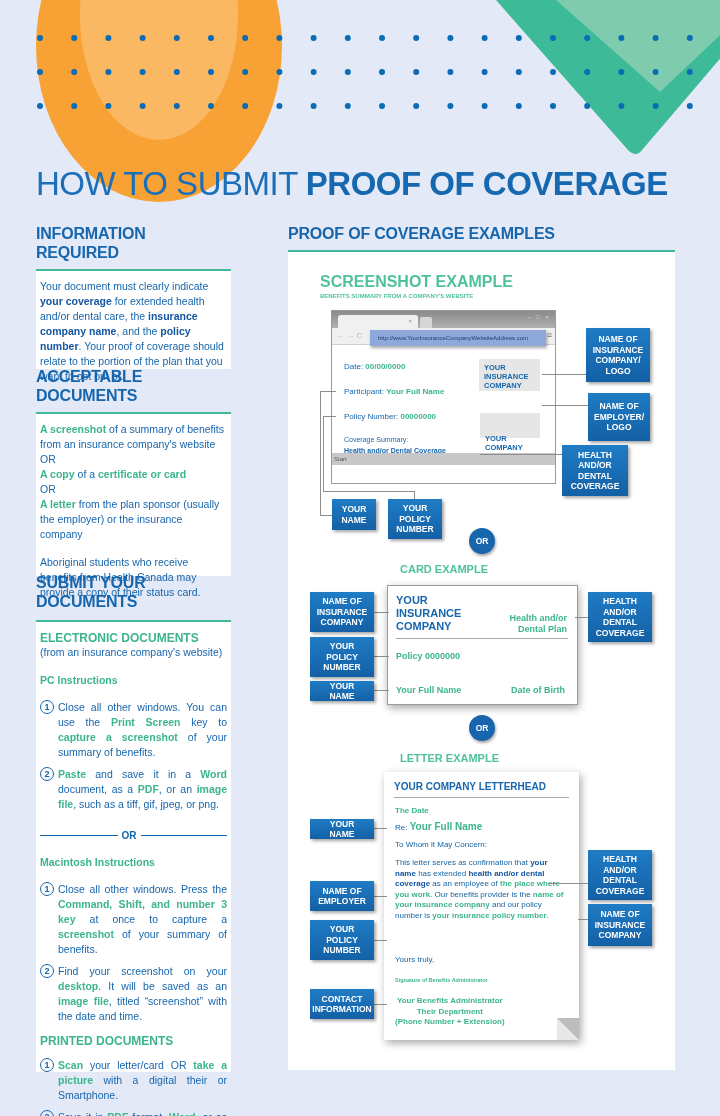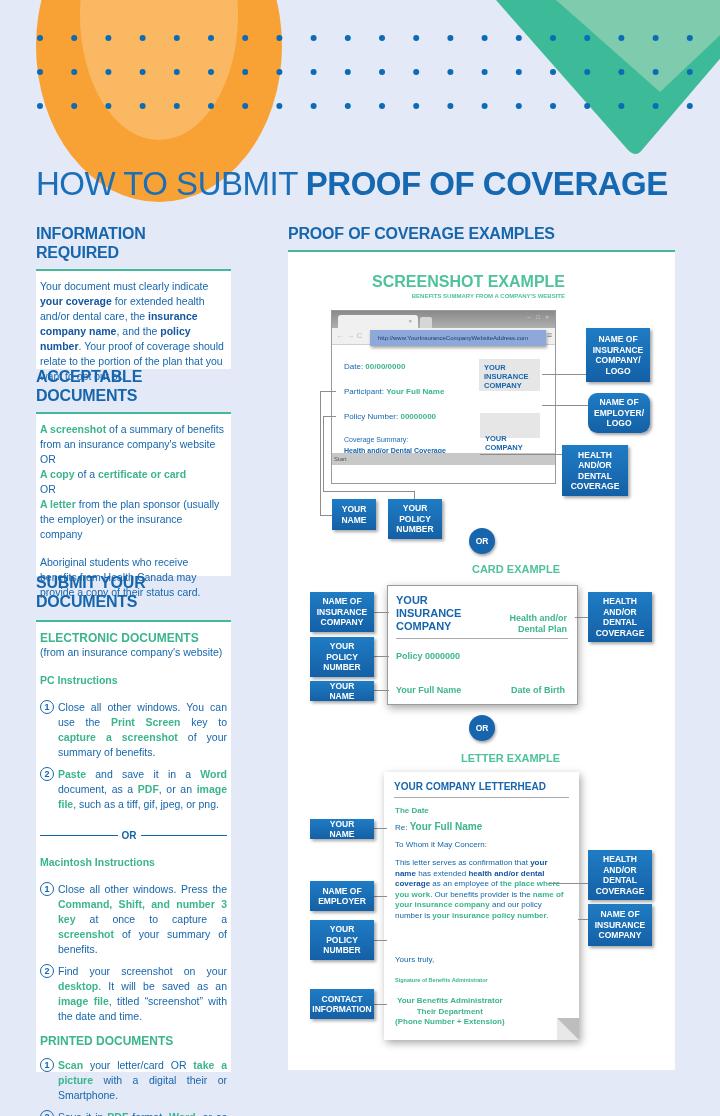--- a/index.html
+++ b/index.html
@@ -24,21 +24,21 @@
   .p { font-size: 10.5px; line-height: 15px; color: #1766ad; }
   .g { color: #3cb58e; font-weight: bold; }
   .bb { font-weight: bold; color: #1456a0; }
 
   .sub-g { font-size: 12px; font-weight: bold; color: #3cb58e; }
   .step { display: flex; gap: 4px; margin-top: 7px; }
   .num { flex: 0 0 14px; height: 14px; border: 1.3px solid #1766ad; border-radius: 50%; font-size: 9px; font-weight: bold; text-align: center; line-height: 12px; color: #1766ad; margin-top: 0; }
   .step .p { text-align: justify; }
 
   .rightcol { left: 288px; width: 387px; }
-  .ex-title { font-weight: bold; color: #4fc29b; text-align: right; }
+  .ex-title { font-weight: bold; color: #4fc29b; text-align: left; }
   .blue-lbl { position: absolute; background: linear-gradient(#1f7cc4, #1460a6); color: #fff; font-weight: bold; font-size: 8.5px; line-height: 10.5px; text-align: center; display: flex; align-items: center; justify-content: center; box-shadow: 2px 2px 3px rgba(0,0,0,0.35); text-transform: uppercase; padding: 10px; }
   .line { position: absolute; background: #8d8d8d; }
   .or-badge { position: absolute; width: 26px; height: 26px; border-radius: 50%; background: #1766ad; color: #fff; font-size: 8.5px; font-weight: bold; text-align: center; line-height: 26px; box-shadow: 1px 2px 3px rgba(0,0,0,0.35); }
 
   
   .browser { left: 331px; top: 310px; width: 225px; height: 174px; background: #fff; border: 1px solid #9a9a9a; }
   .b-top { height: 17px; background: linear-gradient(#8a8a8a, #b0b0b0); position: relative; }
   .b-tab { position: absolute; left: 6px; top: 4px; width: 80px; height: 13px; background: #f0f0f0; border-radius: 3px 3px 0 0; font-size: 6px; color: #888; text-align: right; padding-right: 6px; line-height: 13px; }
   .b-tab2 { position: absolute; left: 88px; top: 6px; width: 12px; height: 11px; background: #d6d6d6; border-radius: 2px 2px 0 0; }
   .b-ctrl { position: absolute; right: 4px; top: 3px; font-size: 6px; color: #ddd; letter-spacing: 2px; }
@@ -237,21 +237,21 @@
 <div class="line" style="left:480px; top:454px; width:82px; height:1px;"></div>
 <div class="line" style="left:320px; top:391px; width:16px; height:1px;"></div>
 <div class="line" style="left:320px; top:391px; width:1px; height:124px;"></div>
 <div class="line" style="left:320px; top:515px; width:12px; height:1px;"></div>
 <div class="line" style="left:323px; top:416px; width:13px; height:1px;"></div>
 <div class="line" style="left:323px; top:416px; width:1px; height:75px;"></div>
 <div class="line" style="left:323px; top:491px; width:92px; height:1px;"></div>
 <div class="line" style="left:414px; top:491px; width:1px; height:8px;"></div>
 
 <div class="blue-lbl" style="left:586px; top:328px; width:64px; height:54px;">NAME OF INSURANCE COMPANY/ LOGO</div>
-<div class="blue-lbl" style="left:588px; top:393px; width:62px; height:40px;border-radius:9px;">NAME OF EMPLOYER/ LOGO</div>
+<div class="blue-lbl" style="left:588px; top:393px; width:62px; height:48px;">NAME OF EMPLOYER/ LOGO</div>
 <div class="blue-lbl" style="left:562px; top:445px; width:66px; height:51px;">HEALTH AND/OR DENTAL COVERAGE</div>
 <div class="blue-lbl" style="left:332px; top:499px; width:44px; height:31px;">YOUR NAME</div>
 <div class="blue-lbl" style="left:388px; top:499px; width:54px; height:40px;">YOUR POLICY NUMBER</div>
 
 <div class="or-badge" style="left:469px; top:528px;">OR</div>
 
 <div class="abs ex-title" style="left:400px; top:563px; width:160px; font-size:11px;">CARD EXAMPLE</div>
 <div class="abs idcard">
   <div class="abs" style="left:8px; top:8px; width:90px; font-size:11px; font-weight:bold; color:#1766ad; line-height:13px;">YOUR INSURANCE COMPANY</div>
   <div class="abs g" style="right:10px; top:27px; width:80px; text-align:right; font-size:9px; line-height:11px;">Health and/or Dental Plan</div>

